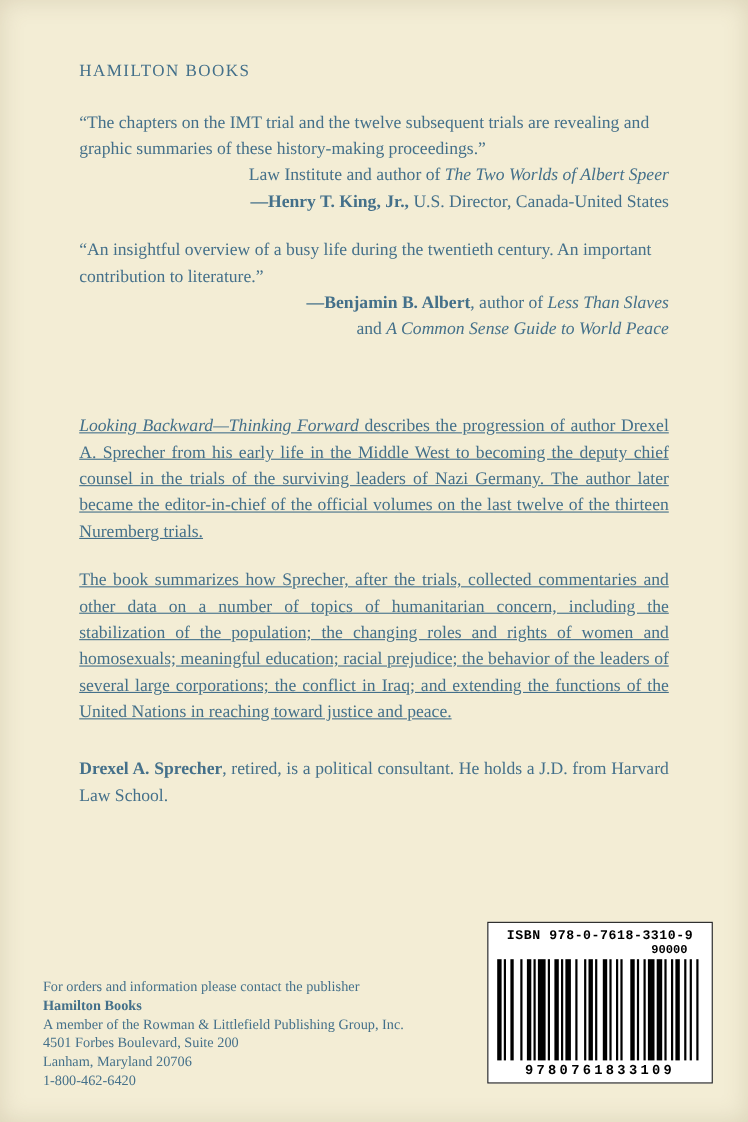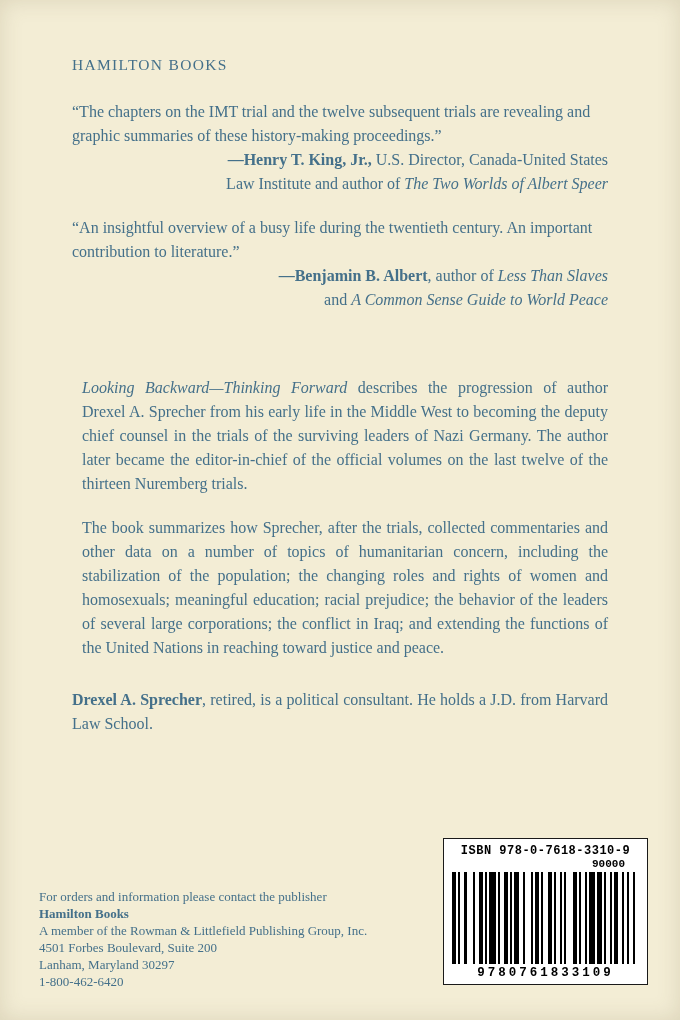--- a/index.html
+++ b/index.html
@@ -12,21 +12,21 @@
     overflow:hidden;
   }
   .content{padding:56px 72px 0 72px;}
   .publisher-header{font-size:15.5px;letter-spacing:1.3px;margin-bottom:26px;}
   .quote-block{margin-bottom:20px;}
   .quote-block.last{margin-bottom:64px;}
   .quote-text{margin:0;font-size:16px;line-height:24px;}
   .attribution{text-align:right;font-size:16px;line-height:24px;}
   .b{font-weight:bold;}
   .i{font-style:italic;}
-  .body-para{margin:0 0 20px 10px;font-size:16px;line-height:24px;text-align:justify;}
+  .body-para{margin:0 0 20px 0;font-size:16px;line-height:24px;text-align:justify;text-decoration:underline;}
   .bio{margin:28px 0 0 0;font-size:16px;line-height:24px;text-align:justify;}
   .footer{position:absolute;left:39px;bottom:30px;font-size:13px;line-height:17px;}
   .footer .bold{font-weight:bold;}
   .barcode-box{
     position:absolute;right:32px;bottom:35px;width:205px;height:147px;
     background:#ffffff;border:1px solid #1a1a1a;box-sizing:border-box;
     padding:5px 8px 4px;display:flex;flex-direction:column;
     font-family:"Liberation Mono","DejaVu Sans Mono",monospace;color:#000;
   }
   .isbn-line{font-size:12px;font-weight:bold;text-align:center;letter-spacing:0.5px;white-space:nowrap;}
@@ -39,22 +39,22 @@
 <body>
 
 <div class="cover">
   <div class="content">
 
     <div class="publisher-header">HAMILTON BOOKS</div>
 
     <div class="quote-block">
       <p class="quote-text">“The chapters on the IMT trial and the twelve subsequent trials are revealing and graphic summaries of these history-making proceedings.”</p>
       <div class="attribution">
+        <div class="attr-line"><span>Law Institute and author of </span><span class="i">The Two Worlds of Albert Speer</span></div>
         <div class="attr-line"><span class="b">—Henry T. King, Jr.,</span><span> U.S. Director, Canada-United States</span></div>
-        <div class="attr-line"><span>Law Institute and author of </span><span class="i">The Two Worlds of Albert Speer</span></div>
       </div>
     </div>
 
 
     <div class="quote-block last">
       <p class="quote-text">“An insightful overview of a busy life during the twentieth century.  An important contribution to literature.”</p>
       <div class="attribution">
         <div class="attr-line"><span class="b">—Benjamin B. Albert</span><span>, author of </span><span class="i">Less Than Slaves</span></div>
         <div class="attr-line"><span>and </span><span class="i">A Common Sense Guide to World Peace</span></div>
       </div>
@@ -66,21 +66,21 @@
 
     <p class="bio"><span class="b">Drexel A. Sprecher</span><span>, retired, is a political consultant. He holds a J.D. from Harvard Law School.</span></p>
 
   </div>
 
   <div class="footer">
     <div>For orders and information please contact the publisher</div>
     <div class="bold">Hamilton Books</div>
     <div>A member of the Rowman &amp; Littlefield Publishing Group, Inc.</div>
     <div>4501 Forbes Boulevard, Suite 200</div>
-    <div>Lanham, Maryland 30297</div>
+    <div>Lanham, Maryland 20706</div>
     <div>1-800-462-6420</div>
   </div>
 
   <div class="barcode-box">
     <div class="isbn-line">ISBN 978-0-7618-3310-9</div>
     <div class="price-code">90000</div>
     <div class="bars" id="bars">
         <span style="flex: 2 1 0%; background: rgb(0, 0, 0);"></span>
         <span style="flex: 1 1 0%;"></span>
         <span style="flex: 1 1 0%; background: rgb(0, 0, 0);"></span>

